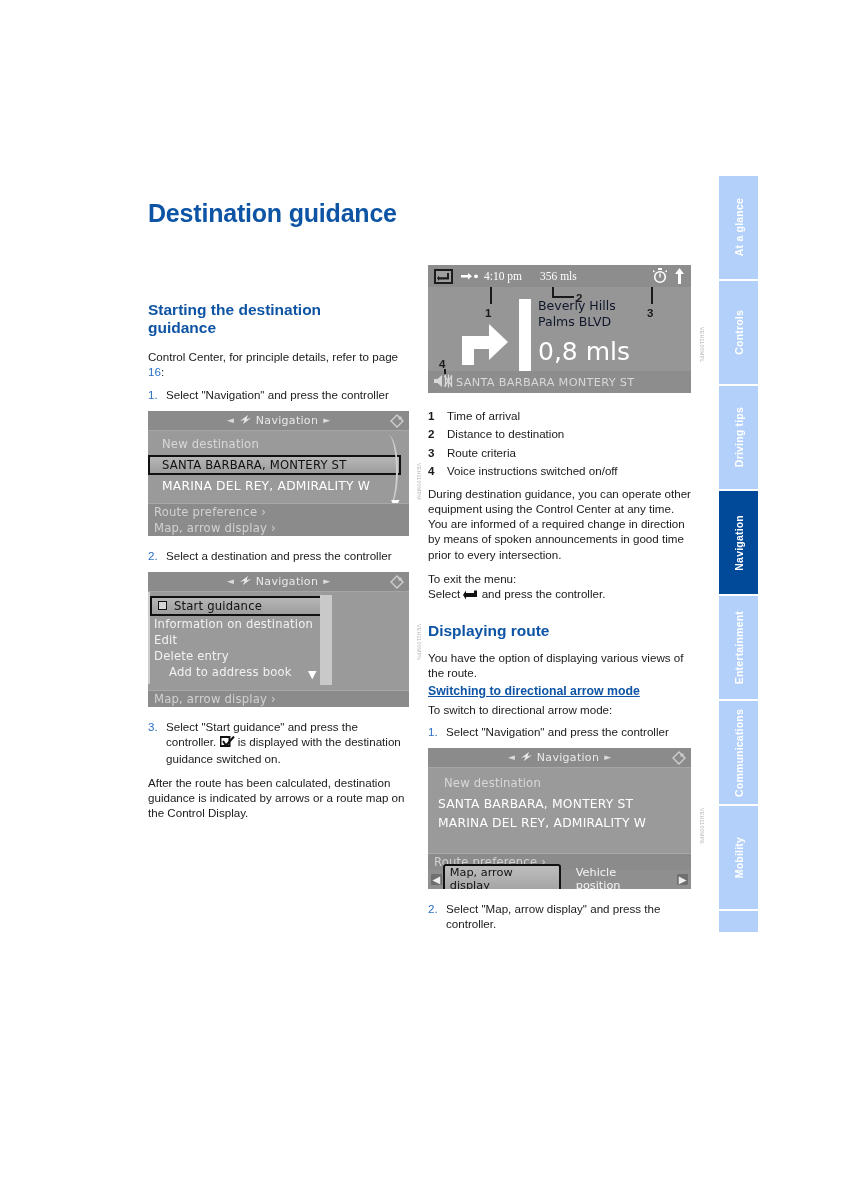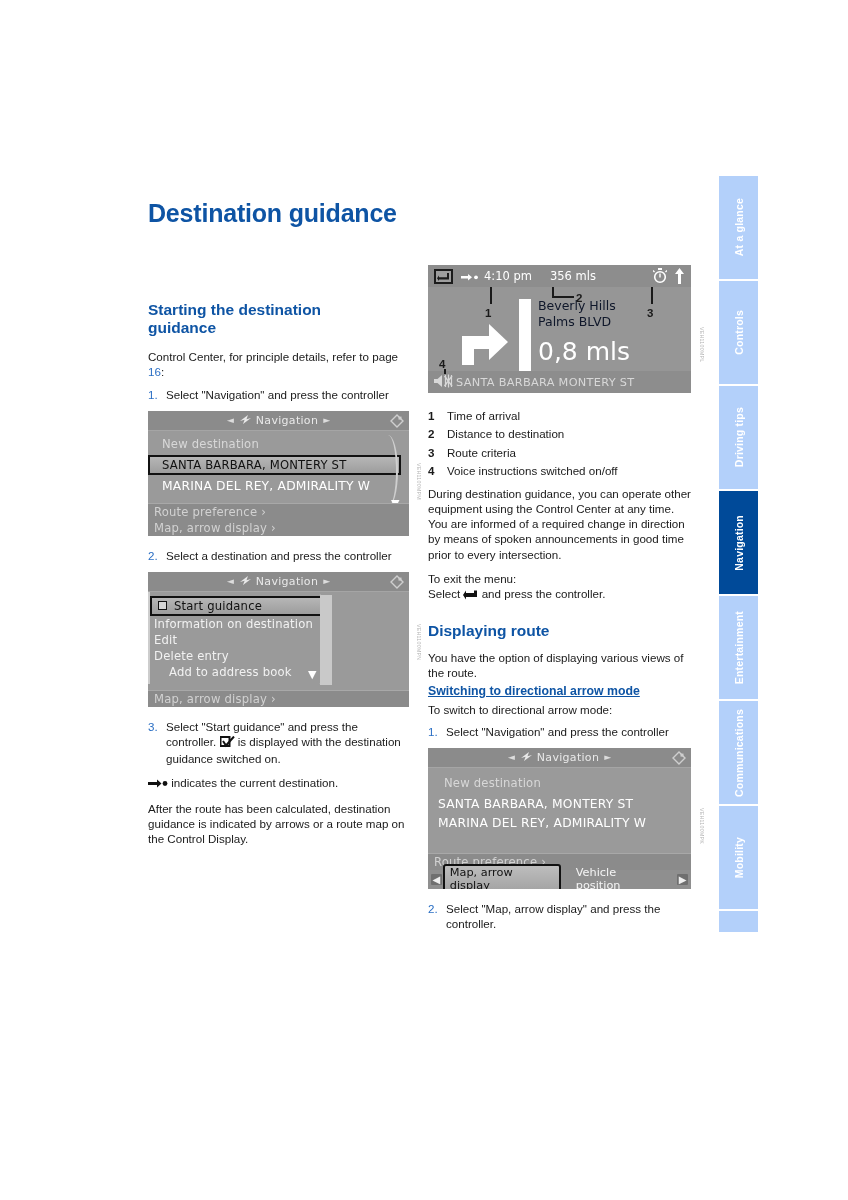--- a/index.html
+++ b/index.html
@@ -221,20 +221,21 @@
     font-family: "DejaVu Sans", sans-serif;
     overflow: hidden;
   }
   .navdisp .nd-top {
     height: 22px;
     background: #8d8d8d;
     display: flex;
     align-items: center;
     padding: 0 6px;
     position: relative;
+    font-family: Liberation Serif, serif;
   }
   .navdisp .nd-bottom {
     position: absolute;
     left: 0; bottom: 0;
     width: 263px; height: 22px;
     background: #8d8d8d;
     display: flex;
     align-items: center;
     padding: 0 6px;
   }
@@ -419,26 +420,20 @@
     <div class="step" style="margin-top:12px;">
       <span class="num">3.</span>
       <span class="stxt">
         <span>Select "Start guidance" and press the controller. </span><span class="inline-ico"><svg width="15" height="12" viewBox="0 0 15 12">
               <rect x="0.5" y="1" width="9" height="9" fill="none" stroke="#111" stroke-width="2"></rect>
               <path d="M3 5 L6 9.5 L14 0.5" fill="none" stroke="#111" stroke-width="2"></path>
             </svg></span><span> is displayed with the destination guidance switched on.</span>
       </span>
     </div>
 
-    <div class="body-txt" style="margin-top:9px;">
-      <span class="inline-ico"><svg width="20" height="11" viewBox="0 0 20 11">
-            <path d="M0 4 L9 4 L9 1.5 L13.5 5.5 L9 9.5 L9 7 L0 7 Z" fill="#111"></path>
-            <circle cx="17" cy="5.5" r="2.4" fill="#111"></circle>
-          </svg></span><span> indicates the current destination.</span>
-    </div>
 
     <div class="body-txt" style="margin-top:9px;">After the route has been calculated, destination guidance is indicated by arrows or a route map on the Control Display.</div>
   </div>
 
   <div class="col-right">
 
     <div style="position:relative;">
       <div class="navdisp">
         <div class="nd-top">
           <div class="nd-back">

